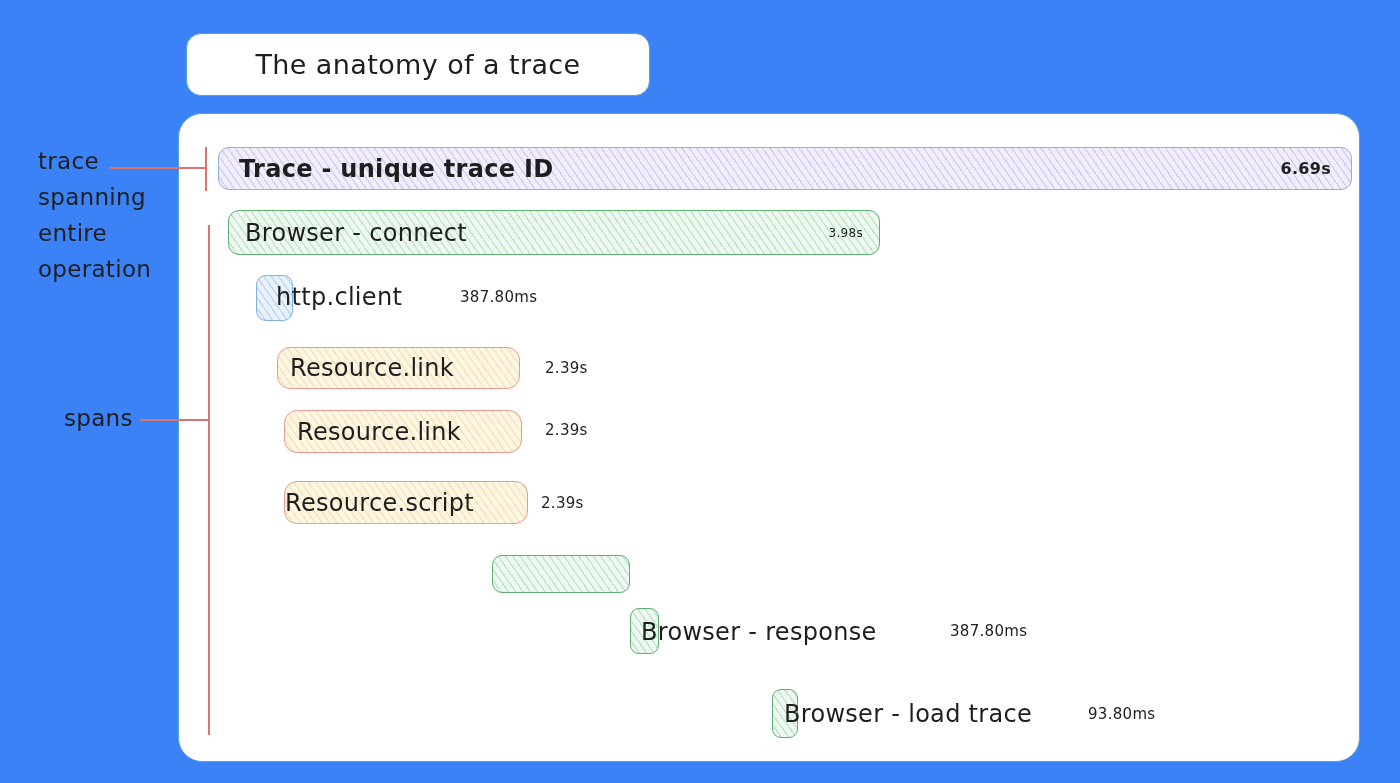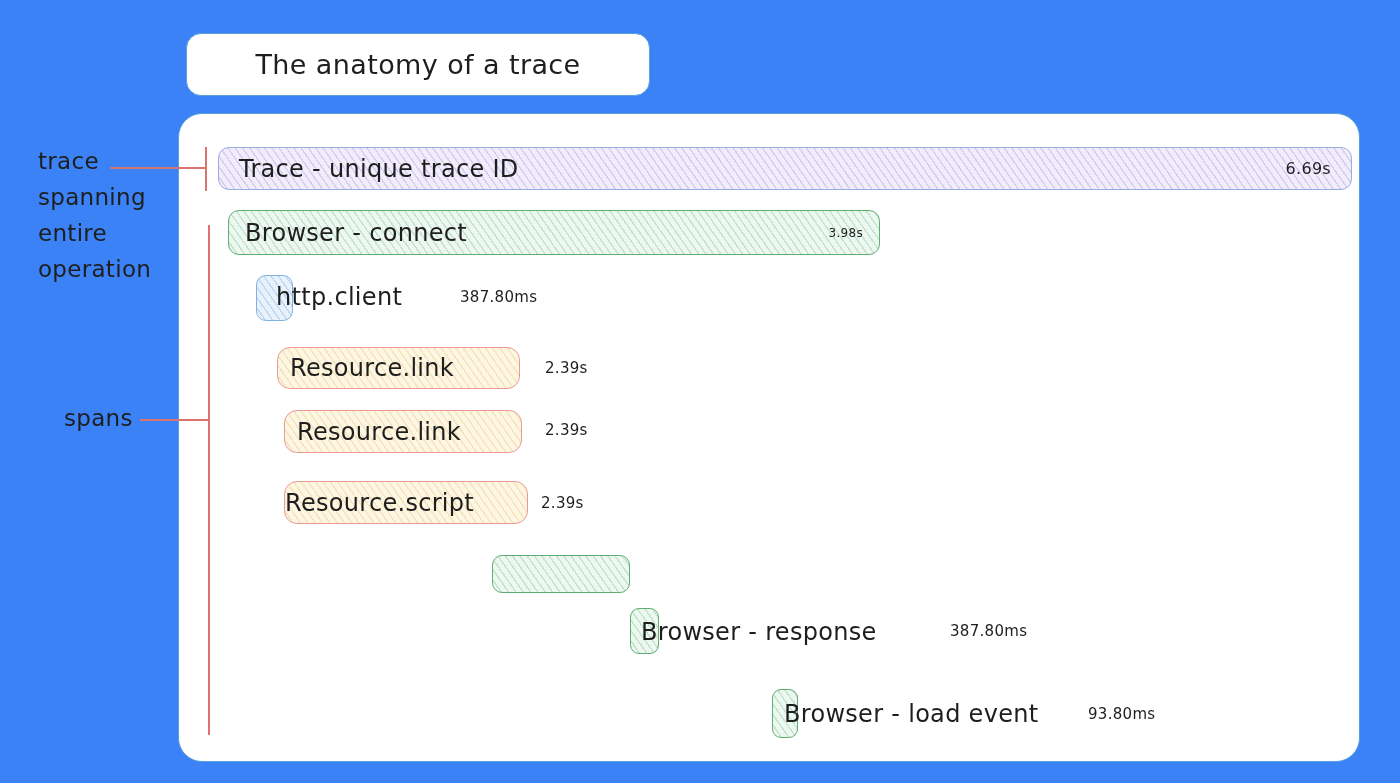--- a/index.html
+++ b/index.html
@@ -29,21 +29,21 @@
 
   
   #title-box{left:186px;top:33px;width:464px;height:63px;border-radius:15px;background:#fff;
     display:flex;align-items:center;justify-content:center;}
   #title-box .t{font-size:27px;letter-spacing:0.4px;}
 
   
   #trace-container{left:178px;top:113px;width:1182px;height:649px;border-radius:24px;background:#fff;}
 
   
-  #trace-bar{left:218px;top:147px;width:1134px;height:43px;padding:0 20px;}
+  #trace-bar{left:218px;top:147px;width:1134px;height:43px;padding:0 20px;font-weight:bold;}
   #trace-bar .duration{font-size:16px;}
   #connect-bar{left:228px;top:210px;width:652px;height:45px;padding:0 16px;}
   #connect-bar .duration{font-size:12px;}
 
   #http-box{left:256px;top:275px;width:37px;height:46px;border-radius:10px;}
   #http-label{left:264px;top:285px;margin-left:12px;}
   #http-duration{left:460px;top:290px;}
 
   #res1-box{left:277px;top:347px;width:243px;height:42px;border-radius:13px;padding-left:12px;display:flex;align-items:center;}
   #res1-duration{left:545px;top:361px;}
@@ -127,16 +127,16 @@
   </div>
   <div id="res3-duration" class="abs duration">2.39s</div>
 
   <div id="req-box" class="box b-green fill-green"></div>
 
   <div id="resp-box" class="box b-green fill-green"></div>
   <div id="resp-label" class="abs span-label">Browser - response</div>
   <div id="resp-duration" class="abs duration">387.80ms</div>
 
   <div id="load-box" class="box b-green fill-green"></div>
-  <div id="load-label" class="abs span-label">Browser - load event</div>
+  <div id="load-label" class="abs span-label">Browser - load trace</div>
   <div id="load-duration" class="abs duration">93.80ms</div>
 
 </div>
 
 </body></html>

